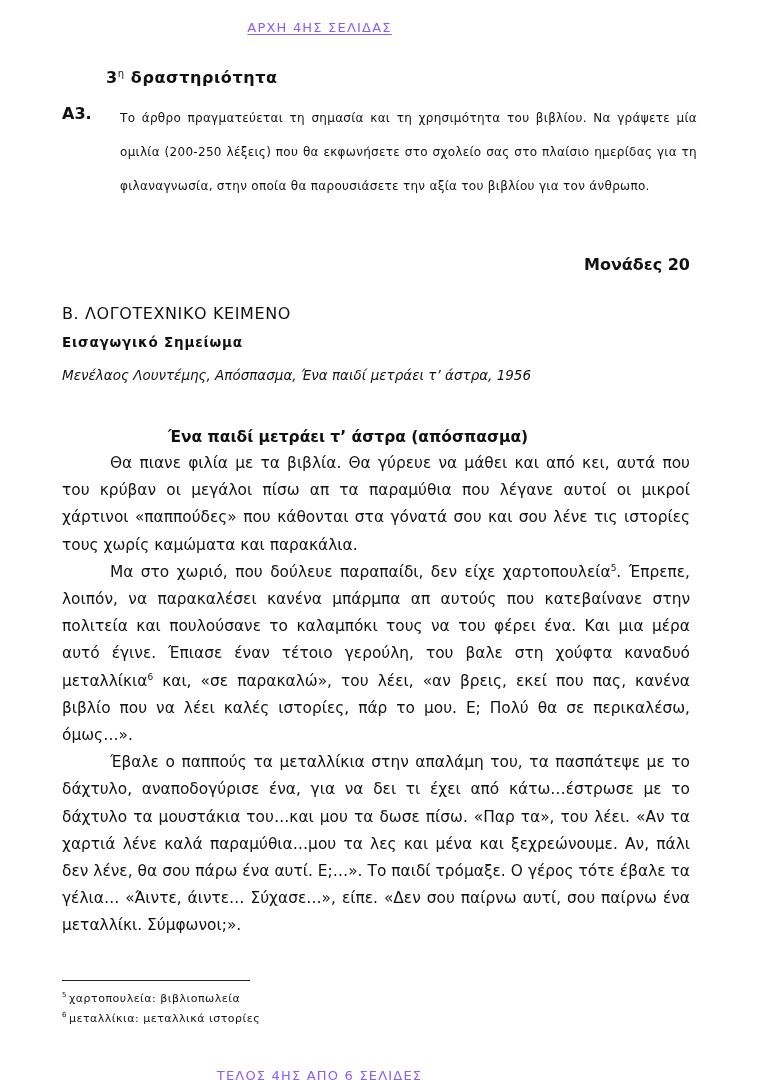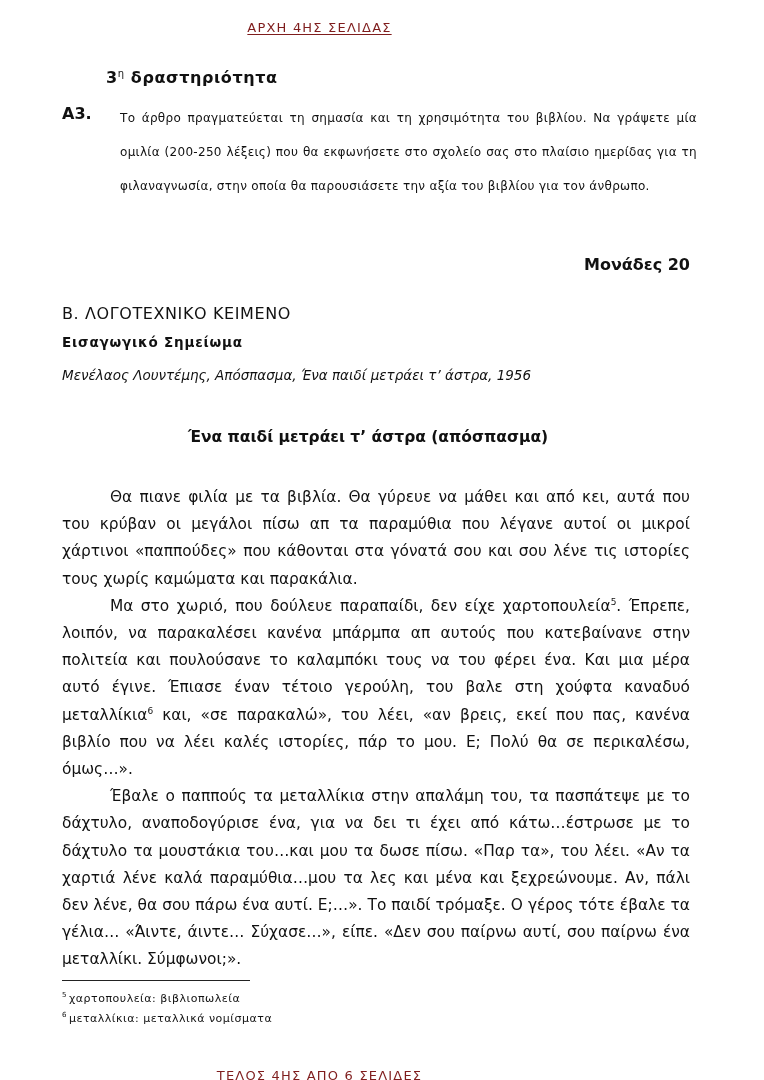--- a/index.html
+++ b/index.html
@@ -4,40 +4,40 @@
   <style>
     html, body { margin: 0; padding: 0; background: #ffffff; }
     body {
       width: 764px; height: 1080px; position: relative; overflow: hidden;
       font-family: "DejaVu Sans", sans-serif; color: #111;
     }
     .abs { position: absolute; }
     .header, .footer {
       left: 0; width: 639px; text-align: center;
       font-size: 13px; letter-spacing: 1.2px; text-decoration: underline;
-      text-underline-offset: 2px; color: #7f1d1d;
+      text-underline-offset: 2px; color: #8b5cf6;
     }
     .header { top: 20px; }
     .footer { top: 1068px; }
     .activity {
       left: 106px; top: 68px; font-size: 16px; font-weight: bold; letter-spacing: 0.6px;
     }
     .activity sup { font-size: 10px; font-weight: normal; }
     .a3-label { left: 62px; top: 104px; font-size: 16px; font-weight: bold; }
     .a3-text {
       left: 120px; top: 101px; width: 577px; font-size: 12px; line-height: 34px;
       text-align: justify; letter-spacing: 0.3px;
     }
     .units { right: 74px; top: 255px; font-size: 16px; font-weight: bold; text-align: right; }
     .section-title { left: 62px; top: 304px; font-size: 16px; font-weight: normal; letter-spacing: 0.6px; }
     .intro-title { left: 62px; top: 334px; font-size: 13.5px; font-weight: bold; letter-spacing: 0.8px; }
     .source { left: 62px; top: 367px; font-size: 13.5px; font-style: italic; }
-    .excerpt-title { left: 0; width: 696px; top: 428px; text-align: center; font-size: 15.5px; font-weight: bold; margin-left: 20px; }
+    .excerpt-title { left: 0; width: 696px; top: 428px; text-align: center; font-size: 15.5px; font-weight: bold; }
     .body-text {
-      left: 62px; top: 484px; width: 628px; font-size: 15.4px; line-height: 27.2px; text-align: justify;
+      left: 62px; top: 450px; width: 628px; font-size: 15.4px; line-height: 27.2px; text-align: justify;
     }
     .body-text p { margin: 0; text-indent: 48px; }
     .body-text p.first { text-indent: 48px; }
     .body-text sup { font-size: 9px; line-height: 0; }
     .fn-rule { left: 62px; top: 980px; width: 188px; border-top: 1px solid #222; }
     .footnotes { left: 62px; top: 987px; font-size: 11px; line-height: 16px; letter-spacing: 0.5px; }
     .footnotes sup { font-size: 7px; margin-right: 2px; }
   </style>
 </head>
 <body>
@@ -59,16 +59,16 @@
 
 <div class="abs body-text">
   <p class="first">Θα πιανε φιλία με τα βιβλία. Θα γύρευε να μάθει και από κει, αυτά που του κρύβαν οι μεγάλοι πίσω απ τα παραμύθια που λέγανε αυτοί οι μικροί χάρτινοι «παππούδες» που κάθονται στα γόνατά σου και σου λένε τις ιστορίες τους χωρίς καμώματα και παρακάλια.</p>
   <p><span>Μα στο χωριό, που δούλευε παραπαίδι, δεν είχε χαρτοπουλεία</span><sup>5</sup><span>. Έπρεπε, λοιπόν, να παρακαλέσει κανένα μπάρμπα απ αυτούς που κατεβαίνανε στην πολιτεία και πουλούσανε το καλαμπόκι τους να του φέρει ένα. Και μια μέρα αυτό έγινε. Έπιασε έναν τέτοιο γερούλη, του βαλε στη χούφτα καναδυό μεταλλίκια</span><sup>6</sup><span> και, «σε παρακαλώ», του λέει, «αν βρεις, εκεί που πας, κανένα βιβλίο που να λέει καλές ιστορίες, πάρ το μου. Ε; Πολύ θα σε περικαλέσω, όμως…».</span></p>
   <p>Έβαλε ο παππούς τα μεταλλίκια στην απαλάμη του, τα πασπάτεψε με το δάχτυλο, αναποδογύρισε ένα, για να δει τι έχει από κάτω…έστρωσε με το δάχτυλο τα μουστάκια του…και μου τα δωσε πίσω. «Παρ τα», του λέει. «Αν τα χαρτιά λένε καλά παραμύθια…μου τα λες και μένα και ξεχρεώνουμε. Αν, πάλι δεν λένε, θα σου πάρω ένα αυτί. Ε;…». Το παιδί τρόμαξε. Ο γέρος τότε έβαλε τα γέλια… «Άιντε, άιντε… Σύχασε…», είπε. «Δεν σου παίρνω αυτί, σου παίρνω ένα μεταλλίκι. Σύμφωνοι;».</p>
 </div>
 
 <div class="abs fn-rule"></div>
 <div class="abs footnotes">
   <div><sup>5</sup><span>χαρτοπουλεία: βιβλιοπωλεία</span></div>
-  <div><sup>6</sup><span>μεταλλίκια: μεταλλικά νομίσματα</span></div>
+  <div><sup>6</sup><span>μεταλλίκια: μεταλλικά ιστορίες</span></div>
 </div>
 
 <div class="abs footer">ΤΕΛΟΣ 4ΗΣ ΑΠΟ 6 ΣΕΛΙΔΕΣ</div>
 
 </body></html>

